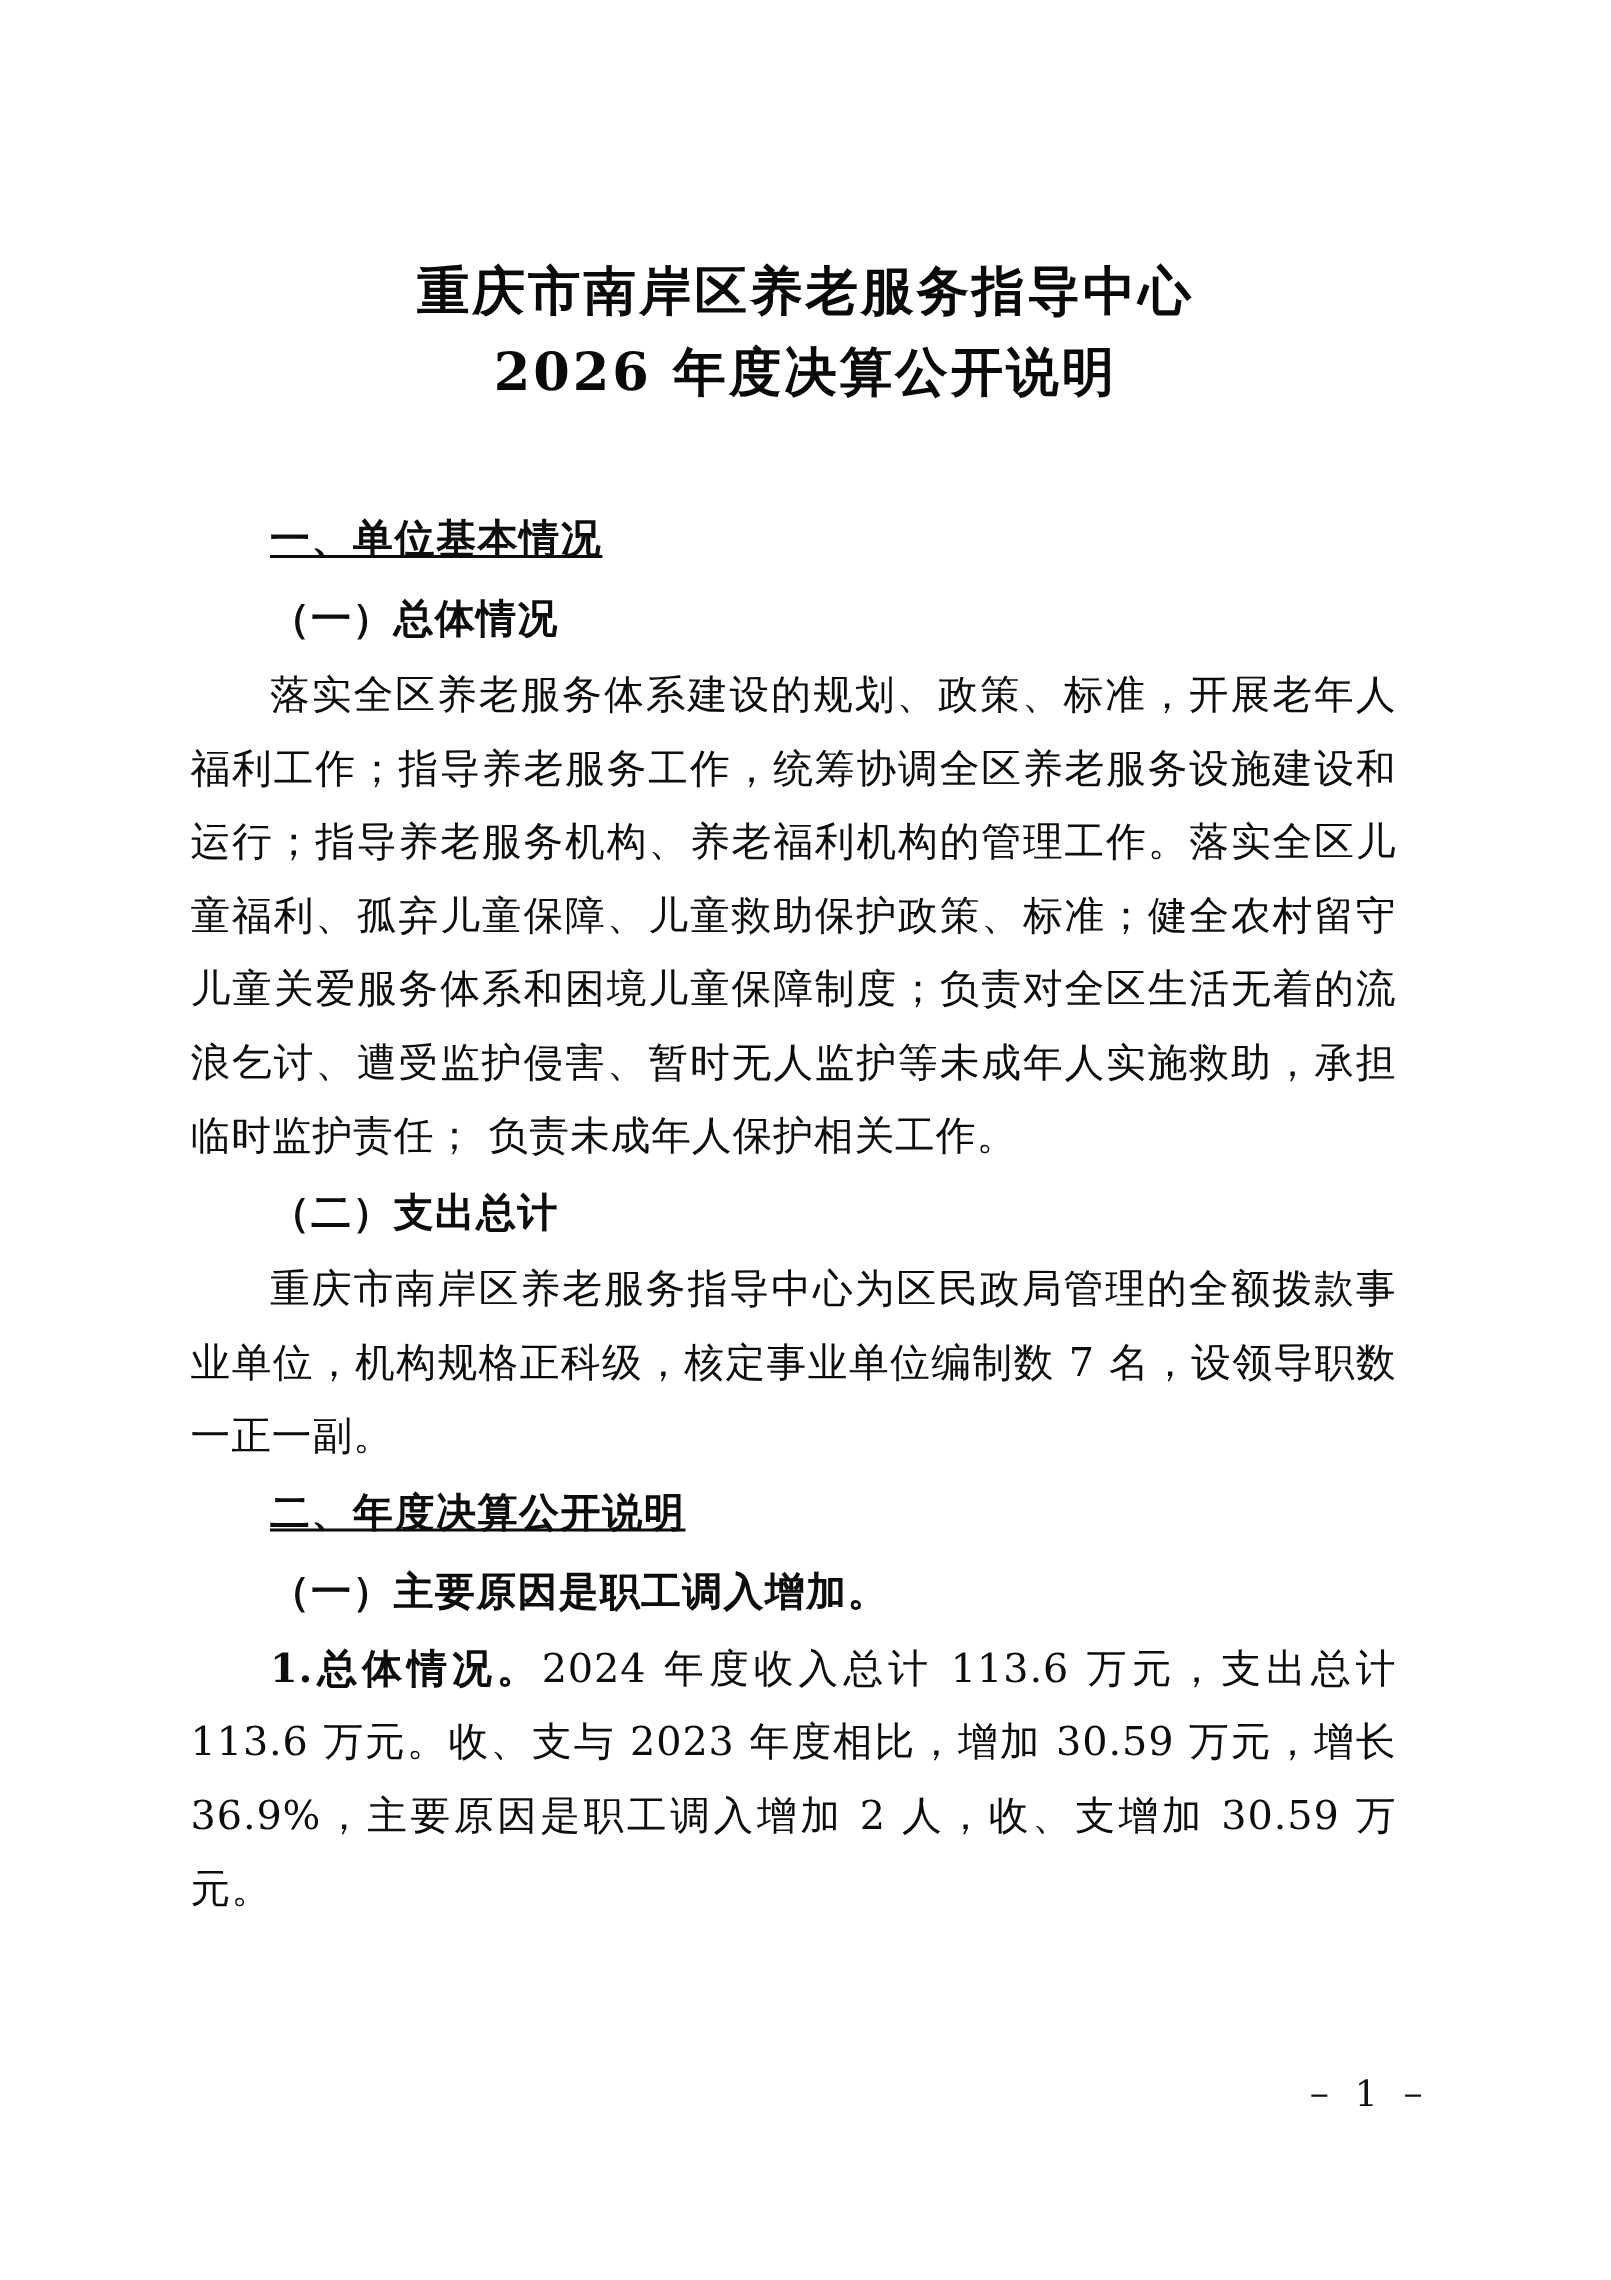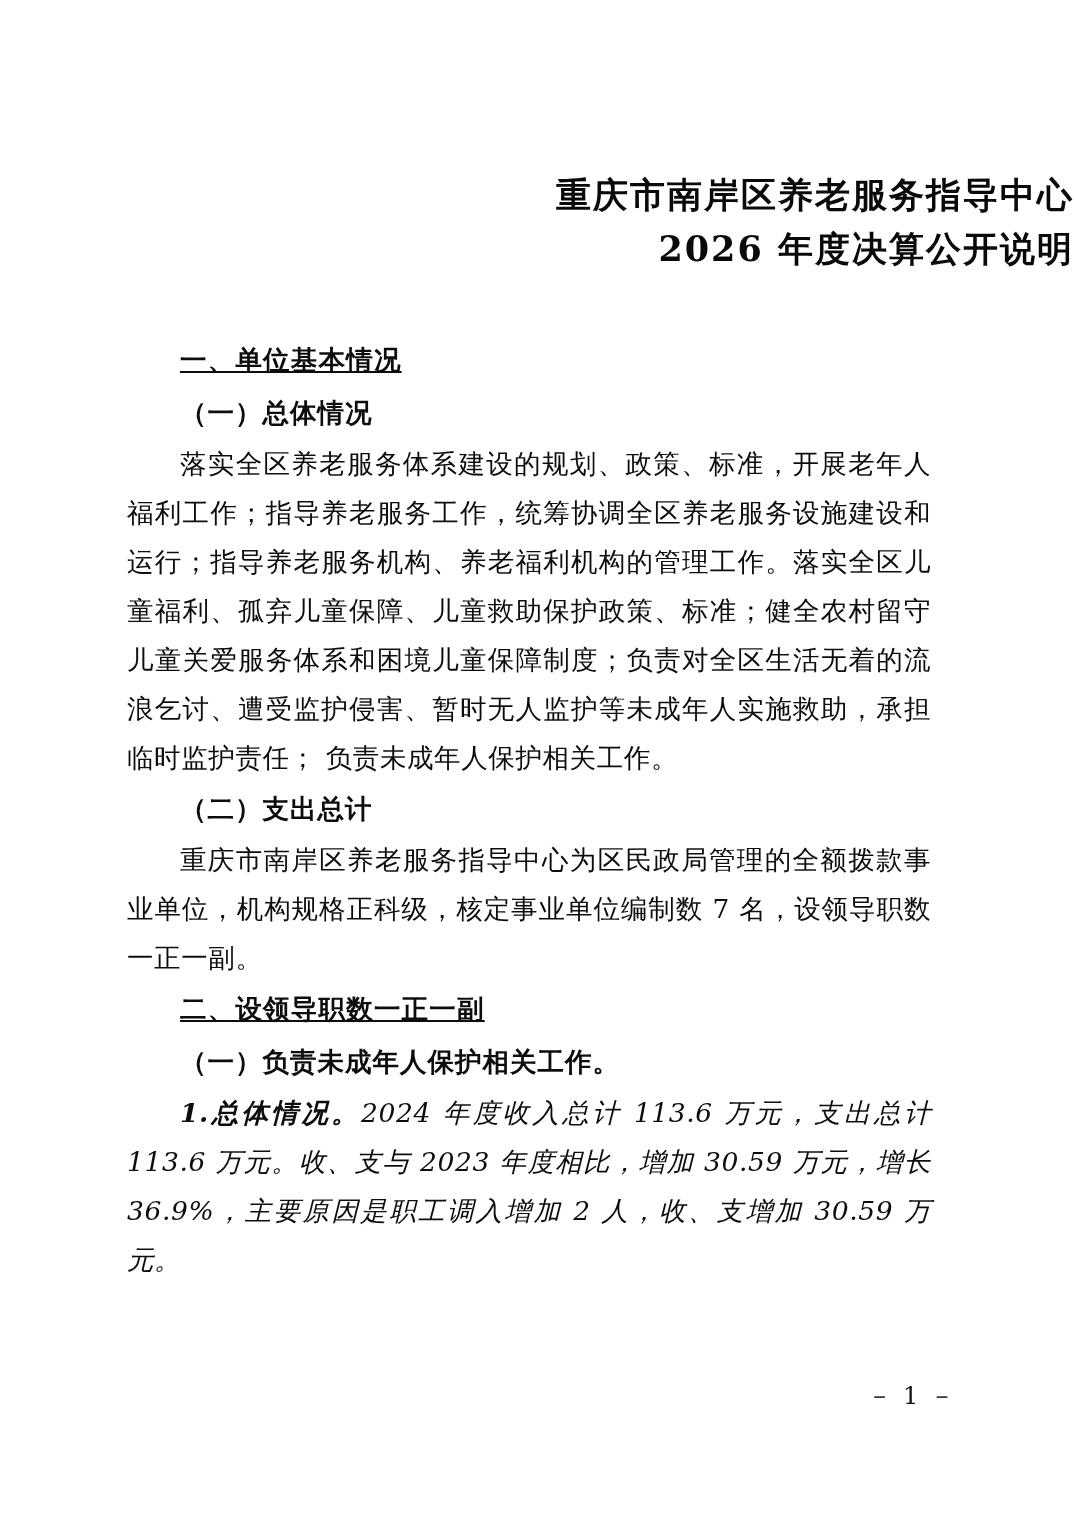--- a/index.html
+++ b/index.html
@@ -19,21 +19,21 @@
     position: absolute;
     left: 0;
     top: 0;
     width: 1074px;
     height: 1520px;
     box-sizing: border-box;
     padding: 0;
   }
   .title-block {
     margin-top: 168px;
-    text-align: right;
+    text-align: center;
   }
   .title-line {
     font-size: 35px;
     font-weight: bold;
     letter-spacing: 2px;
     line-height: 1.55;
     color: #0a0a0a;
     font-family: "DejaVu Serif", "Liberation Serif", serif;
   }
   .body-area {
@@ -62,21 +62,20 @@
     font-size: 26.5px;
     line-height: 1.85;
     letter-spacing: 0.6px;
     text-indent: 2em;
     margin: 0 16px 2px 0;
     text-align: justify;
     text-justify: inter-ideograph;
   }
   p.para.tight {
     margin-bottom: 0;
-    font-style: italic;
   }
   .bold-lead {
     font-weight: bold;
   }
   .footer {
     position: absolute;
     right: 118px;
     bottom: 108px;
     font-size: 24px;
     letter-spacing: 2px;
@@ -98,23 +97,23 @@
     <div class="h2">一、单位基本情况</div>
 
     <div class="h3">（一）总体情况</div>
 
     <p class="para">落实全区养老服务体系建设的规划、政策、标准，开展老年人福利工作；指导养老服务工作，统筹协调全区养老服务设施建设和运行；指导养老服务机构、养老福利机构的管理工作。落实全区儿童福利、孤弃儿童保障、儿童救助保护政策、标准；健全农村留守儿童关爱服务体系和困境儿童保障制度；负责对全区生活无着的流浪乞讨、遭受监护侵害、暂时无人监护等未成年人实施救助，承担临时监护责任； 负责未成年人保护相关工作。</p>
 
     <div class="h3">（二）支出总计</div>
 
     <p class="para">重庆市南岸区养老服务指导中心为区民政局管理的全额拨款事业单位，机构规格正科级，核定事业单位编制数 7 名，设领导职数一正一副。</p>
 
-    <div class="h2">二、设领导职数一正一副</div>
+    <div class="h2">二、年度决算公开说明</div>
 
-    <div class="h3">（一）负责未成年人保护相关工作。</div>
+    <div class="h3">（一）主要原因是职工调入增加。</div>
 
     <p class="para tight"><span class="bold-lead">1.总体情况。</span><span>2024 年度收入总计 113.6 万元，支出总计 113.6 万元。收、支与 2023 年度相比，增加 30.59 万元，增长 36.9%，主要原因是职工调入增加 2 人，收、支增加 30.59 万元。</span></p>
 
   </div>
 
   <div class="footer">－ 1 －</div>
 
 </div>
 
 </body></html>

